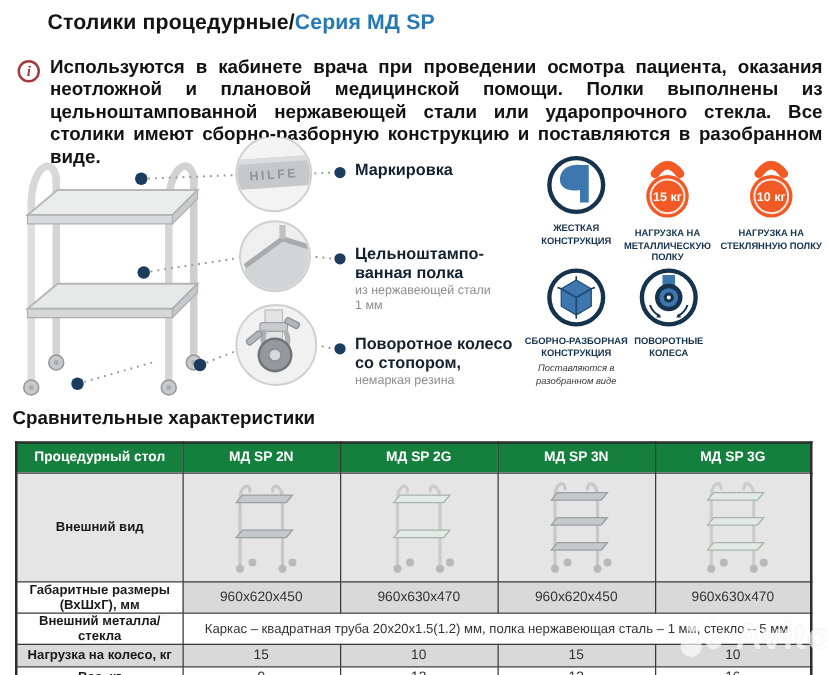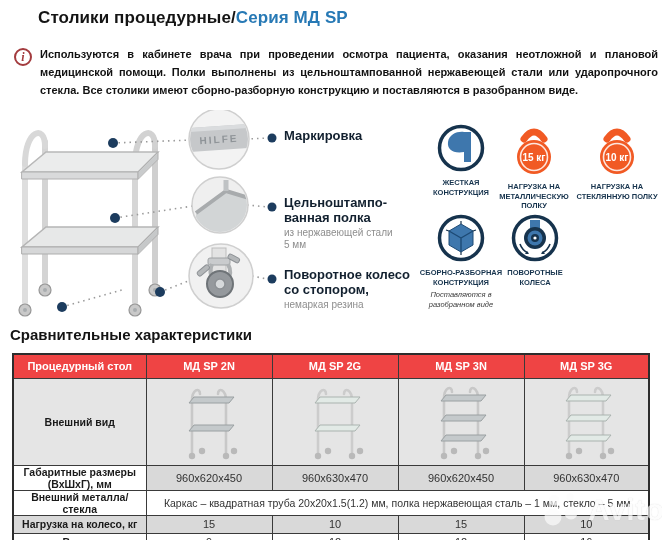--- a/index.html
+++ b/index.html
@@ -10,21 +10,21 @@
   }
   
   .page-title { position:absolute; left:38px; top:8px; font-size:17px; font-weight:bold; color:#141414; letter-spacing:0.1px; }
   .page-title .blue { color:#2779b5; }
   .info-icon {
     position:absolute; left:14px; top:48px; width:18px; height:18px; border-radius:50%;
     border:2px solid #a33b3e; color:#a33b3e; font-size:12px; font-weight:bold; font-style:italic;
     display:flex; align-items:center; justify-content:center; font-family:"Liberation Serif", serif;
   }
   .intro {
-    position:absolute; left:40px; top:45px; width:618px; font-size:11px; font-weight:bold;
+    position:absolute; left:40px; top:45px; width:618px; font-size:15px; font-weight:bold;
     line-height:18px; color:#121212; text-align:justify;
   }
   
   .diagram-svg { position:absolute; left:0; top:110px; }
   .callout { position:absolute; color:#14233a; }
   .callout-title { font-size:13px; font-weight:bold; line-height:14.5px; color:#12202f; }
   .callout-sub { font-size:10px; color:#8e8e8e; line-height:11.5px; margin-top:2px; }
   .co-1 { left:284px; top:129px; width:120px; }
   .co-2 { left:284px; top:196px; width:112px; }
   .co-3 { left:284px; top:268px; width:140px; }
@@ -38,21 +38,21 @@
   .f-3 { left:574px; top:121px; width:86px; }
   .f-4 { left:411px; top:213px; width:100px; }
   .f-5 { left:492px; top:213px; width:86px; }
   
   .section-title { position:absolute; left:10px; top:326px; font-size:15px; font-weight:bold; color:#141414; }
   table.cmp {
     position:absolute; left:12px; top:353px; width:636px; border-collapse:collapse; table-layout:fixed;
     border:2px solid #2d2d2d; font-size:11px; color:#333;
   }
   table.cmp td, table.cmp th { border:1px solid #3a3a3a; text-align:center; vertical-align:middle; padding:0 3px; }
-  table.cmp th { background:#ef4444; color:#fff; font-weight:bold; font-size:11px; height:24px; }
+  table.cmp th { background:#15803d; color:#fff; font-weight:bold; font-size:11px; height:24px; }
   .row-img td { height:87px; background:#e5e5e5; }
   .row-dims td, .row-load td { height:18px; }
   .row-thick td, .row-weight td { height:18px; }
   .lbl { font-weight:bold; color:#1a1a1a; font-size:10.5px; }
   .cell-gray { background:#d9d9d9; }
   .thick-val { font-size:10.5px; }
   col.c0 { width:133px; } col.c1 { width:126px; } col.c2 { width:126px; } col.c3 { width:126px; } col.c4 { width:125px; }
   
   .watermark {
     position:absolute; left:543px; top:490px; display:flex; align-items:center; gap:5px;
@@ -167,21 +167,21 @@
         <circle cx="272" cy="97" r="4.5"></circle>
         <circle cx="272" cy="169" r="4.5"></circle>
     </g>
   </svg>
 
   <div class="callout co-1">
     <div class="callout-title">Маркировка</div>
   </div>
   <div class="callout co-2">
     <div class="callout-title">Цельноштампо- ванная полка</div>
-    <div class="callout-sub">из нержавеющей стали 5 мм</div>
+    <div class="callout-sub">из нержавеющей стали 1 мм</div>
   </div>
   <div class="callout co-3">
     <div class="callout-title">Поворотное колесо со стопором,</div>
     <div class="callout-sub">немаркая резина</div>
   </div>
 
   <div class="feature f-1">
     <svg class="ficon" width="50" height="50" viewBox="0 0 50 50">
       <circle cx="25" cy="25" r="21.5" fill="#fff" stroke="#16334d" stroke-width="3.5"></circle>
       <path d="M28,9 h7 v30 h-7 v-10 c-11,2 -17,-3 -16,-10 c1,-8 10,-11 16,-10 z" fill="#3e77ad"></path>

